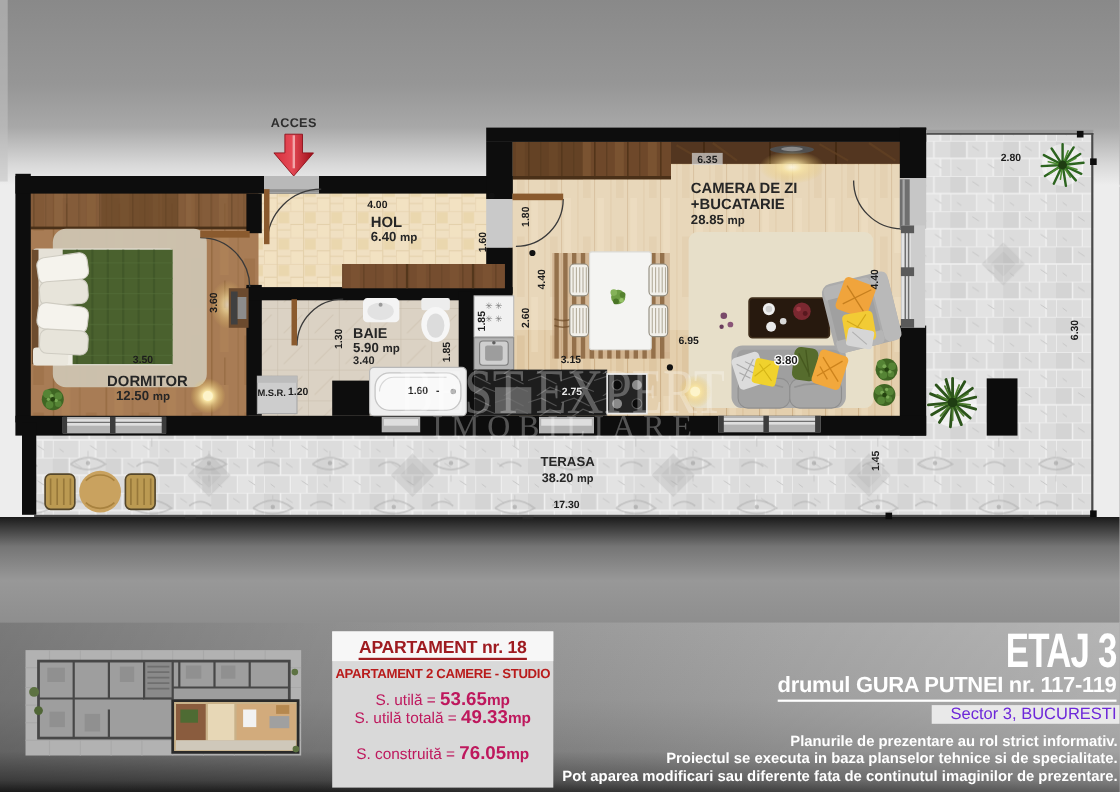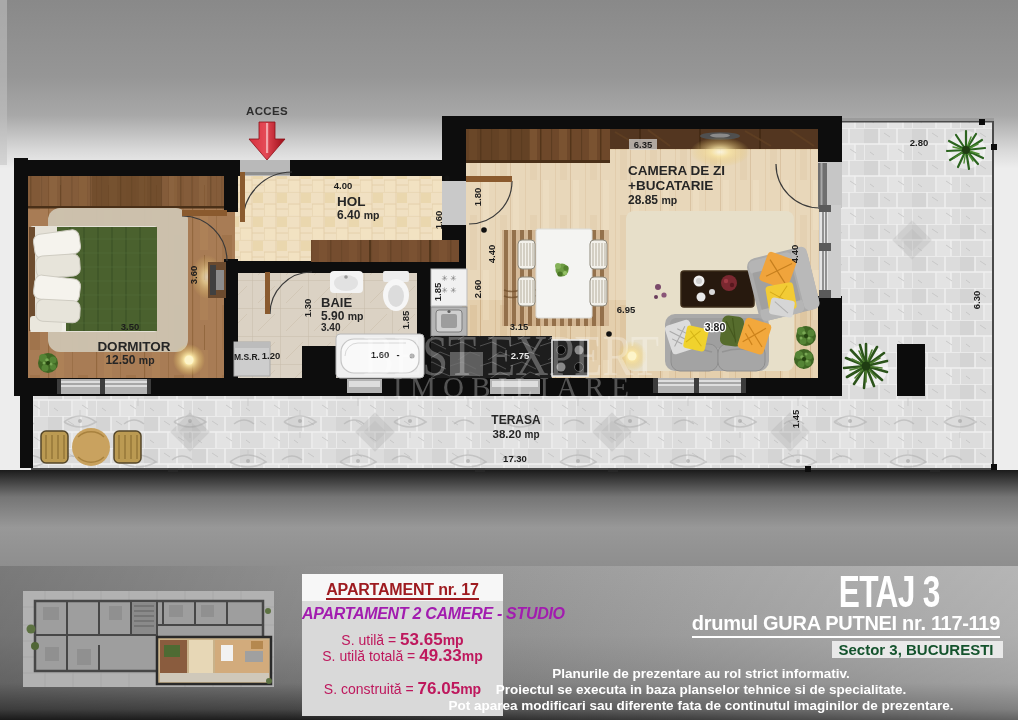--- a/index.html
+++ b/index.html
@@ -5,27 +5,27 @@
   html,body{margin:0;padding:0}
   #page{position:relative;width:1018px;height:720px;overflow:hidden;font-family:"Liberation Sans",sans-serif;background:#8f8f8f}
   #plan{position:absolute;left:0;top:0}
   #band{position:absolute;left:0;top:566px;width:1018px;height:154px;
     background:linear-gradient(to bottom,#989898 0%,#8e8e8e 45%,#7a7a7a 76%,#4a4a4a 93%,#1f1f1f 100%)}
   #bandlight{position:absolute;left:0;top:0;width:1018px;height:154px;
     background:linear-gradient(102deg,rgba(0,0,0,0.2) 0%,rgba(0,0,0,0.06) 30%,rgba(255,255,255,0.14) 70%,rgba(255,255,255,0.3) 100%)}
   #panel{position:absolute;left:302px;top:8px;width:201px;height:142px;background:#d9d9d9;text-align:center}
   #panelhead{background:#f7f7f7;padding-top:7px;height:20px}
   #panelhead .t1{font-size:16px;font-weight:bold;color:#9e1b20;border-bottom:2px solid #9e1b20;display:inline-block;line-height:17px;letter-spacing:-0.2px}
-  .t2{font-size:16px;font-weight:bold;font-style:italic;color:#a21caf;margin-top:4px;letter-spacing:-0.3px;white-space:nowrap}
+  .t2{font-size:12px;font-weight:bold;color:#b91c1c;margin-top:4px;letter-spacing:-0.3px;white-space:nowrap}
   .sline{font-size:14px;color:#be185d;line-height:16px;white-space:nowrap}
   .sline b{font-size:17px}
-  #rightblock{position:absolute;right:18px;top:8px;text-align:center;color:#fff}
+  #rightblock{position:absolute;right:3px;top:8px;text-align:right;color:#fff}
   .etaj{font-size:44px;font-weight:bold;line-height:36px;letter-spacing:-1px;transform:scaleX(0.72);transform-origin:100% 50%}
   .drum{font-size:20px;font-weight:bold;line-height:26px;border-bottom:2px solid #fff;padding-bottom:0px;letter-spacing:-0.3px}
-  .sector{background:#e9e9e9;color:#14532d;font-size:15px;font-weight:bold;line-height:17px;
+  .sector{background:#e9e9e9;color:#6d28d9;font-size:15px;font-weight:normal;line-height:17px;
       position:absolute;right:-3px;top:67px;width:168px;padding-right:3px}
   .note{position:absolute;right:-1px;top:92px;width:600px;font-size:13.5px;font-weight:bold;line-height:16px;white-space:nowrap}
 </style>
 </head>
 <body>
 <div id="page">
 
 <svg id="plan" width="1018" height="566" viewBox="0 0 1018 566">
 <defs>
   <linearGradient id="bgTop" x1="0" y1="0" x2="0" y2="1">
@@ -698,21 +698,21 @@
   <rect x="228" y="50" width="12" height="8" fill="#b5884f"></rect>
   <rect x="137" y="82" width="109" height="9" fill="#cfc8ba"></rect>
   <path d="M134 46h114v47h-114z" fill="none" stroke="#2a2a2a" stroke-width="2.5"></path>
   <circle cx="8" cy="38" r="4.5" fill="#5d7242"></circle>
         <circle cx="12" cy="55" r="4" fill="#506636"></circle>
   <circle cx="245" cy="20" r="3" fill="#5d7242"></circle>
         <circle cx="246" cy="90" r="3" fill="#5d7242"></circle>
 </svg>
 
 <div id="panel">
-  <div id="panelhead"><span class="t1">APARTAMENT nr. 17</span></div>
+  <div id="panelhead"><span class="t1">APARTAMENT nr. 18</span></div>
   <div class="t2">APARTAMENT 2 CAMERE - STUDIO</div>
   <div style="height:9px"></div>
   <div class="sline">S. utilă = <b>53.65</b><b style="font-size:14px">mp</b></div>
   <div class="sline">S. utilă totală = <b>49.33</b><b style="font-size:14px">mp</b></div>
   <div style="height:17px"></div>
   <div class="sline">S. construită = <b>76.05</b><b style="font-size:14px">mp</b></div>
 </div>
 
 <div id="rightblock">
   <div class="etaj">ETAJ 3</div>

